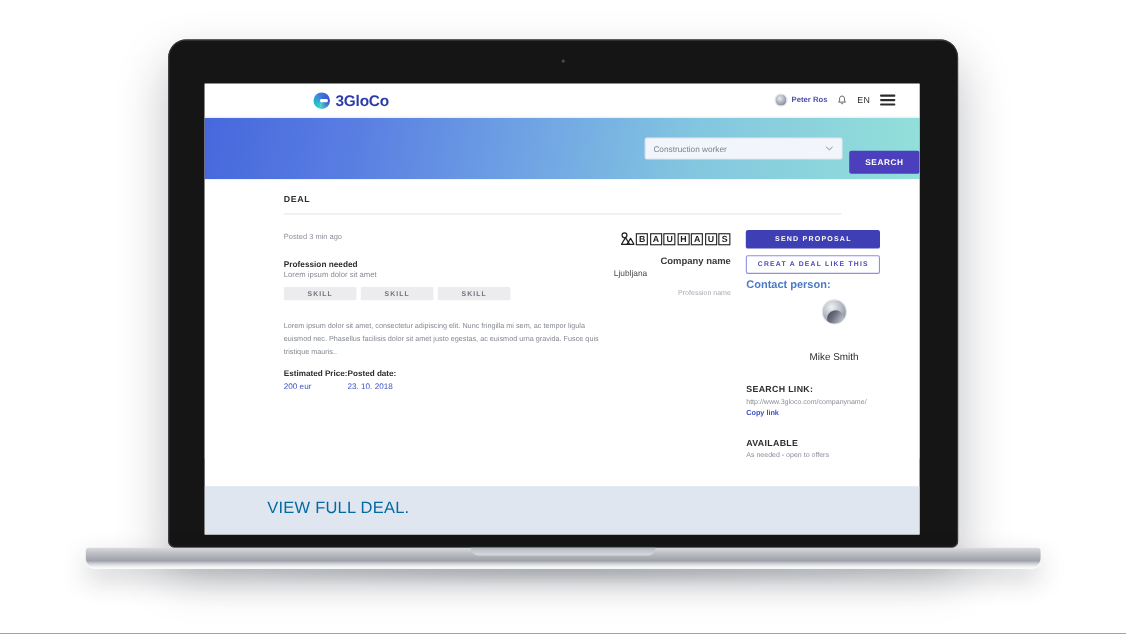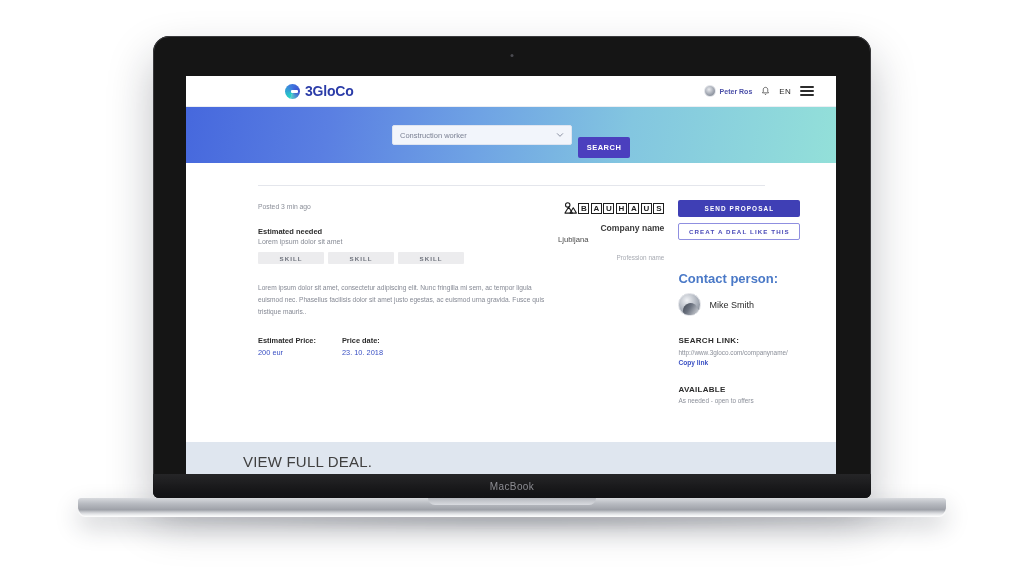--- a/index.html
+++ b/index.html
@@ -115,35 +115,35 @@
   .user-name{ font-size:7px; color:#4b4fa8; font-weight:bold; }
   .bell-icon{ width:9px; height:11px; display:block; }
   .lang{ font-size:8px; color:#2a2a2a; letter-spacing:.3px; }
   .burger{ display:flex; flex-direction:column; gap:2.5px; width:14px; }
   .burger span{ display:block; height:1.4px; background:#2c2c2c; border-radius:1px; }
 
   
   .hero{
     height:56px;
     background:linear-gradient(100deg,#4668dd 0%,#5a7fe2 22%,#6fa3e4 45%,#83c6e0 68%,#93e0d9 100%);
-    display:flex; align-items:center; justify-content:center;
+    display:flex; align-items:center; justify-content:flex-end;
   }
   .search-wrap{ display:flex; align-items:center; gap:6px; }
   .search-select{
     width:180px; height:20px;
     background:#f2f5fb; border:1px solid #dfe5f0; border-radius:2px;
     display:flex; align-items:center; padding:0 7px;
     position:relative;
   }
   .search-select .val{ font-size:7.5px; color:#7b8193; }
   .chev{
     margin-left:auto; width:8px; height:8px;
   }
   .search-btn{
-    width:52px; height:21px; background:#4b3fbe; border:none; border-radius:2px;
+    width:64px; height:21px; background:#4b3fbe; border:none; border-radius:2px;
     color:#fff; font-size:7.5px; font-weight:bold; letter-spacing:.5px;
     display:flex; align-items:center; justify-content:center;
     font-family:"Liberation Sans", sans-serif; cursor:pointer;margin-top:24px;
   }
 
   
   .page-body{ padding:14px 0 0 0; background:#fff; }
   .deal-label{
     margin:0 0 0 72px; font-size:8px; font-weight:bold; color:#2e2e2e; letter-spacing:.6px;
   }
@@ -171,21 +171,21 @@
     width:66px; height:12px; background:#ececee; border-radius:1px;
     display:flex; align-items:center; justify-content:center;
     font-size:6.2px; color:#6e727c; letter-spacing:1px; font-weight:bold;
   }
 
   .desc{
     margin-top:18px; width:300px;
     font-size:6.6px; line-height:1.85; color:#858994;
   }
 
-  .meta-row{ display:flex; margin-top:17px; gap:26px; }
+  .meta-row{ display:flex; margin-top:7px; }
   .meta-label{ font-size:7.4px; font-weight:bold; color:#2c2c2c; }
   .meta-val{ font-size:7.4px; font-weight:normal; color:#3b51c4; margin-top:3px; }
 
   
   .bauhaus{
     display:flex; align-items:center; gap:1.5px; justify-content:flex-end;
   }
   .bh-icon{ width:13px; height:12px; flex:none; }
   .bh-letter{
     width:11px; height:11px; border:1.4px solid #1d1d1d;
@@ -206,22 +206,22 @@
     color:#fff; font-size:6.4px; font-weight:bold; letter-spacing:1.1px;
     display:flex; align-items:center; justify-content:center;
     font-family:"Liberation Sans", sans-serif; cursor:pointer;
   }
   .btn-ghost{
     width:122px; height:17px; background:#fff; border:1px solid #8f8fe0; border-radius:2px;
     color:#4a4ab8; font-size:6.2px; font-weight:bold; letter-spacing:1.1px;
     display:flex; align-items:center; justify-content:center;
     margin-top:6px; font-family:"Liberation Sans", sans-serif; cursor:pointer;
   }
-  .contact-label{ margin-top:31px; font-size:13px; color:#4a79c7; font-weight:bold; }
-  .contact-row{ display:flex; align-items:center; gap:8px; margin-top:7px; }
+  .contact-label{ margin-top:5px; font-size:10px; color:#4a79c7; font-weight:bold; }
+  .contact-row{ display:flex; align-items:center; gap:24px; margin-top:7px;flex-direction:column; }
   .avatar-lg{
     width:23px; height:23px; border-radius:50%;
     background:radial-gradient(circle at 38% 30%,#f0f2f5,#aab0ba 55%,#6c737e 100%);
     border:1px solid #dfe1e6; flex:none; position:relative; overflow:hidden;
   }
   .avatar-lg::after{
     content:""; position:absolute; left:4px; top:9px; width:15px; height:15px;
     background:linear-gradient(135deg,#3f4550 0%,#6c7380 40%,#e7e9ec 100%);
     border-radius:50% 50% 0 0; transform:rotate(-12deg);
   }
@@ -231,21 +231,21 @@
   .link-url{ margin-top:4px; font-size:6.4px; color:#8b8f99; }
   .copy-link{ margin-top:3px; font-size:6.6px; color:#3b51c4; font-weight:bold; cursor:pointer; }
   .avail-label{ margin-top:19px; font-size:8px; font-weight:bold; color:#2c2c2c; letter-spacing:.3px; }
   .avail-sub{ margin-top:3px; font-size:6.4px; color:#8b8f99; }
 
   
   .bottom-band{
     position:absolute; left:0; right:0; bottom:0;
     height:44px; background:#dfe6ef; padding:11px 0 0 57px;
   }
-  .bottom-title{ font-size:15px; color:#404040; letter-spacing:.2px; }
+  .bottom-title{ font-size:15px; color:#0369a1; letter-spacing:.2px; }
   .bottom-sub{
     margin-top:7px; font-size:8px; color:#b6bfcb;
   }
 </style>
 </head>
 <body>
 
 <div class="laptop-stage">
 
   <div class="laptop-lid">
@@ -287,47 +287,48 @@
             <svg class="chev" viewBox="0 0 12 12">
               <path d="M2 4l4 4 4-4" fill="none" stroke="#7b8193" stroke-width="1.3" stroke-linecap="round" stroke-linejoin="round"></path>
             </svg>
           </div>
           <button class="search-btn">SEARCH</button>
         </div>
       </div>
 
       <div class="page-body">
 
+        <div class="deal-label">DEAL</div>
         <div class="divider"></div>
 
         <div class="cols">
 
           <div class="col-left">
             <div class="posted">Posted 3 min ago</div>
 
             <div style="margin-top:17px;">
-              <div class="sec-label">Estimated needed</div>
+              <div class="sec-label">Profession needed</div>
               <div class="sec-sub">Lorem ipsum dolor sit amet</div>
             </div>
 
             <div class="skills">
               <div class="skill">SKILL</div>
               <div class="skill">SKILL</div>
               <div class="skill">SKILL</div>
             </div>
 
             <div class="desc">Lorem ipsum dolor sit amet, consectetur adipiscing elit. Nunc fringilla mi sem, ac tempor ligula euismod nec. Phasellus facilisis dolor sit amet justo egestas, ac euismod urna gravida. Fusce quis tristique mauris..</div>
 
             <div class="meta-row">
               <div>
                 <div class="meta-label">Estimated Price:</div>
                 <div class="meta-val">200 eur</div>
               </div>
               <div>
-                <div class="meta-label">Price date:</div>
+                <div class="meta-label">Posted date:</div>
                 <div class="meta-val">23. 10. 2018</div>
               </div>
             </div>
           </div>
 
           <div class="col-mid">
             <div class="bauhaus">
               <svg class="bh-icon" viewBox="0 0 14 13">
                 <circle cx="4" cy="3.2" r="2.4" fill="none" stroke="#1d1d1d" stroke-width="1.2"></circle>
                 <path d="M1 12 L5 5.4 L9 12 Z" fill="none" stroke="#1d1d1d" stroke-width="1.2" stroke-linejoin="round"></path>
@@ -367,21 +368,18 @@
         </div>
       </div>
 
       <div class="bottom-band">
         <div class="bottom-title">VIEW FULL DEAL.</div>
         <div class="bottom-sub"></div>
       </div>
 
     </div>
 
-    <div class="bezel-chin">
-      <span class="mb-label">MacBook</span>
-    </div>
   </div>
 
   <div class="base-shadow"></div>
   <div class="laptop-base"></div>
 
 </div>
 
 </body></html>

